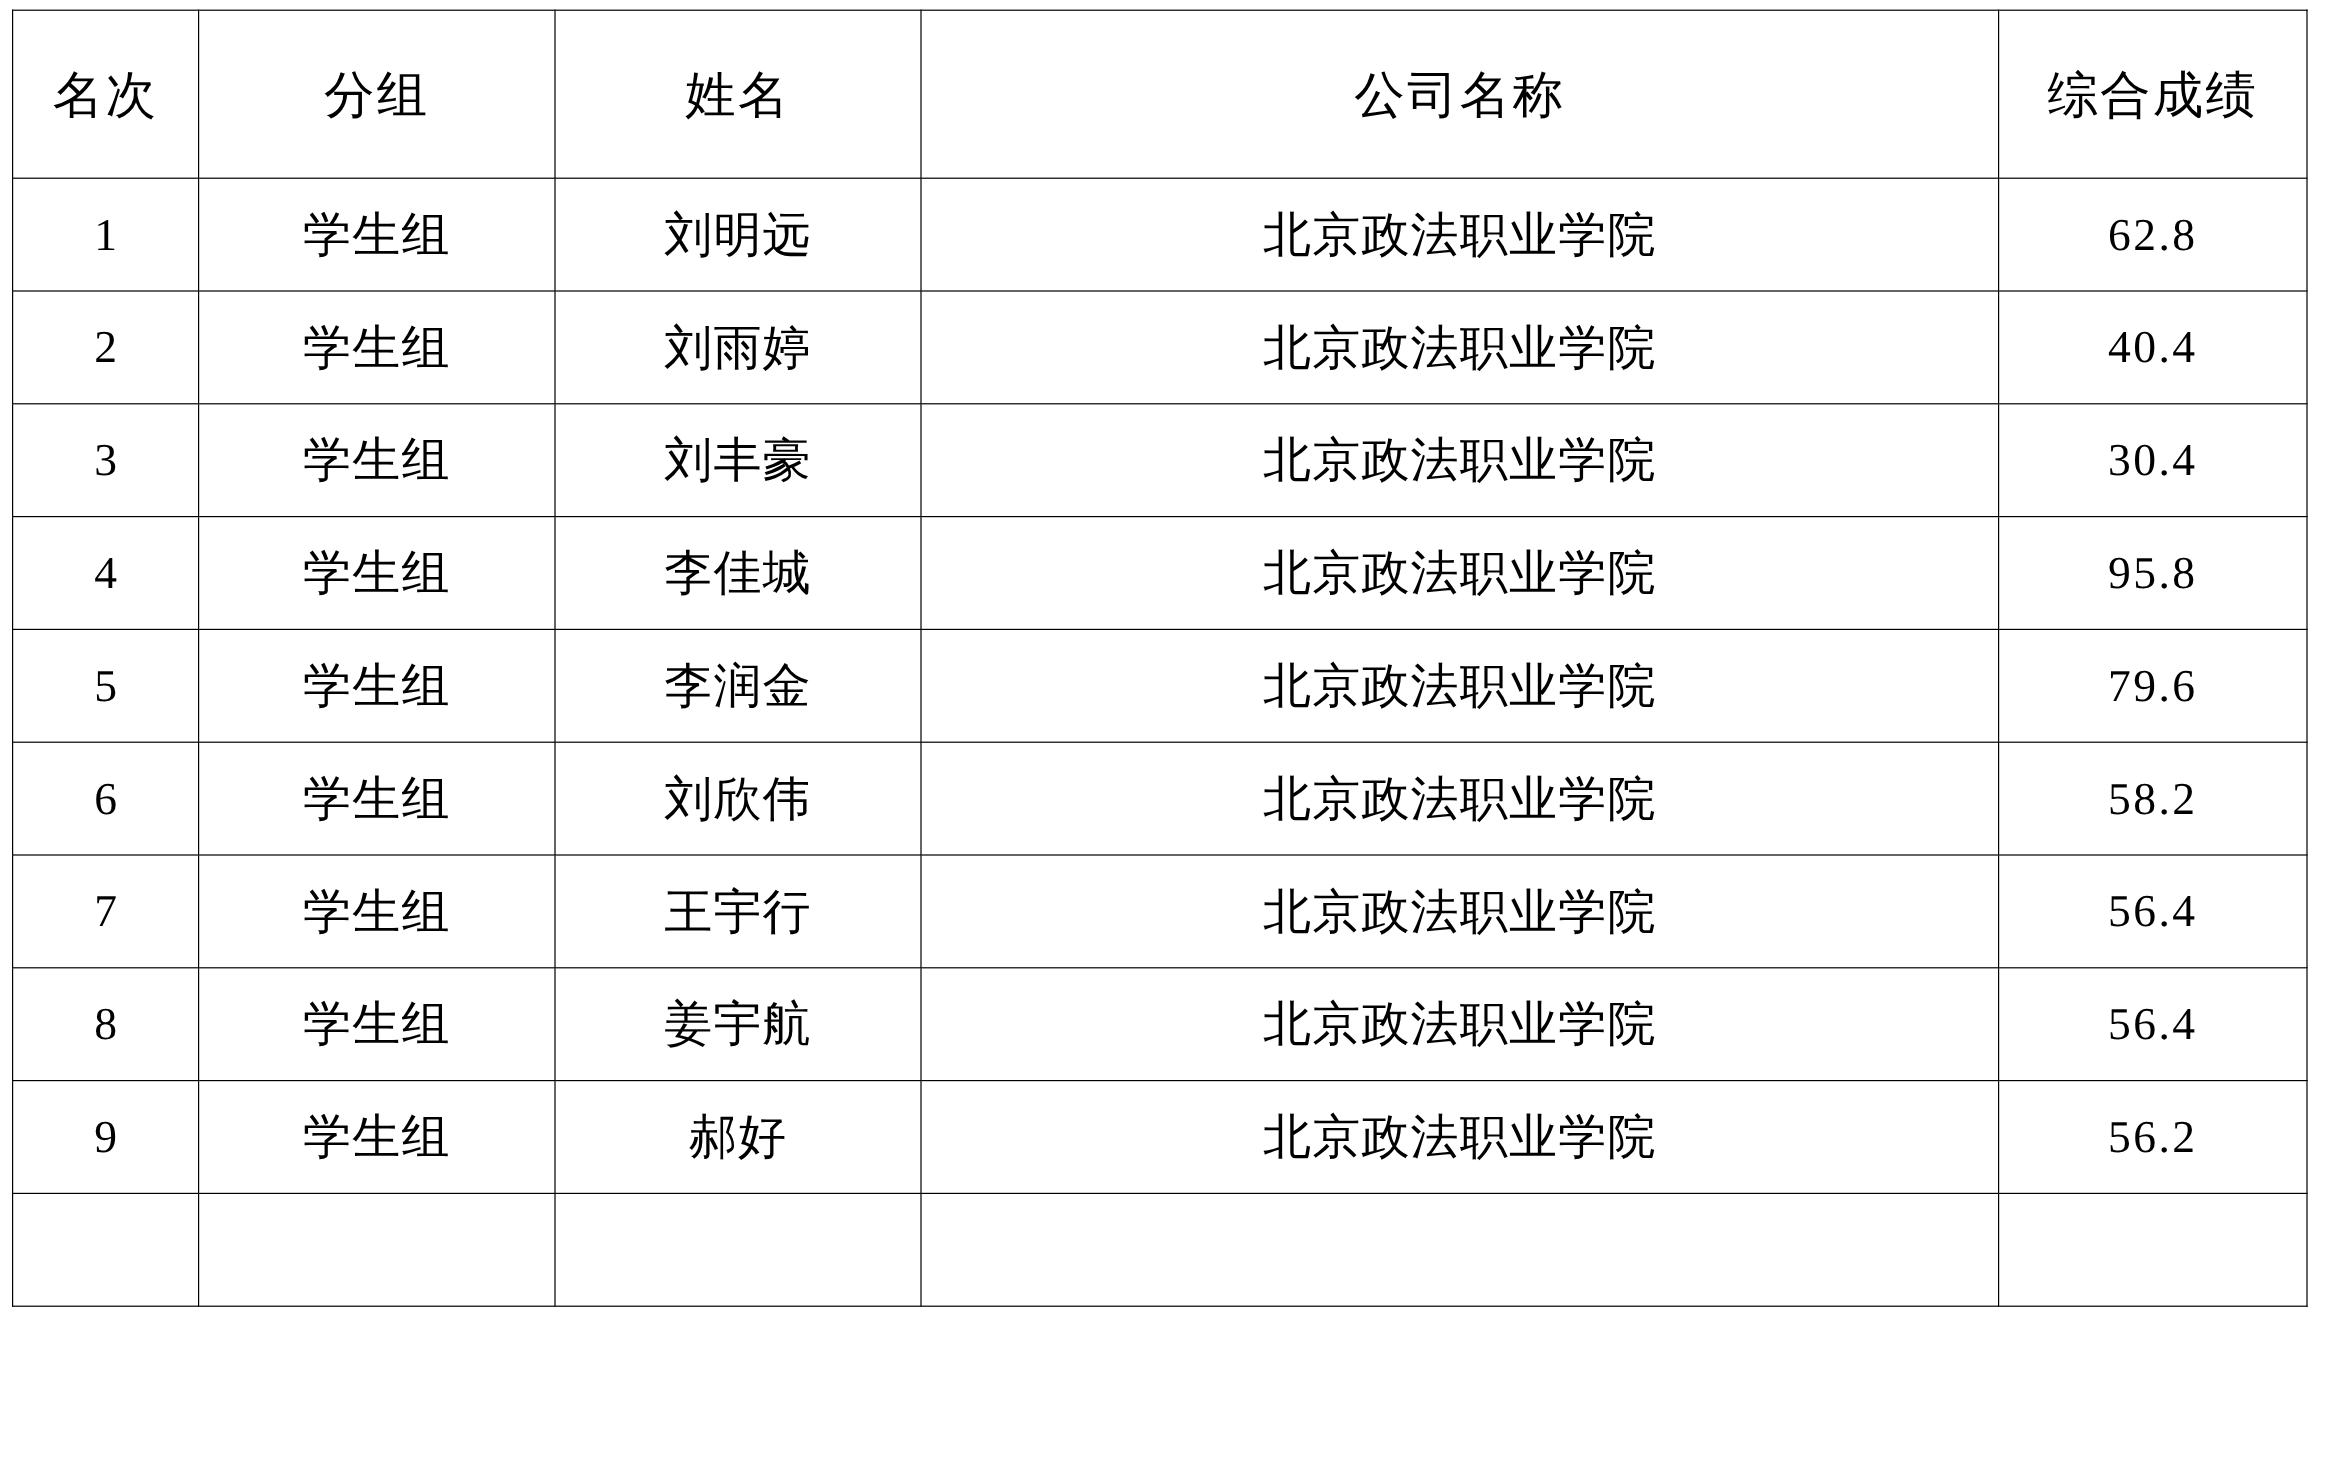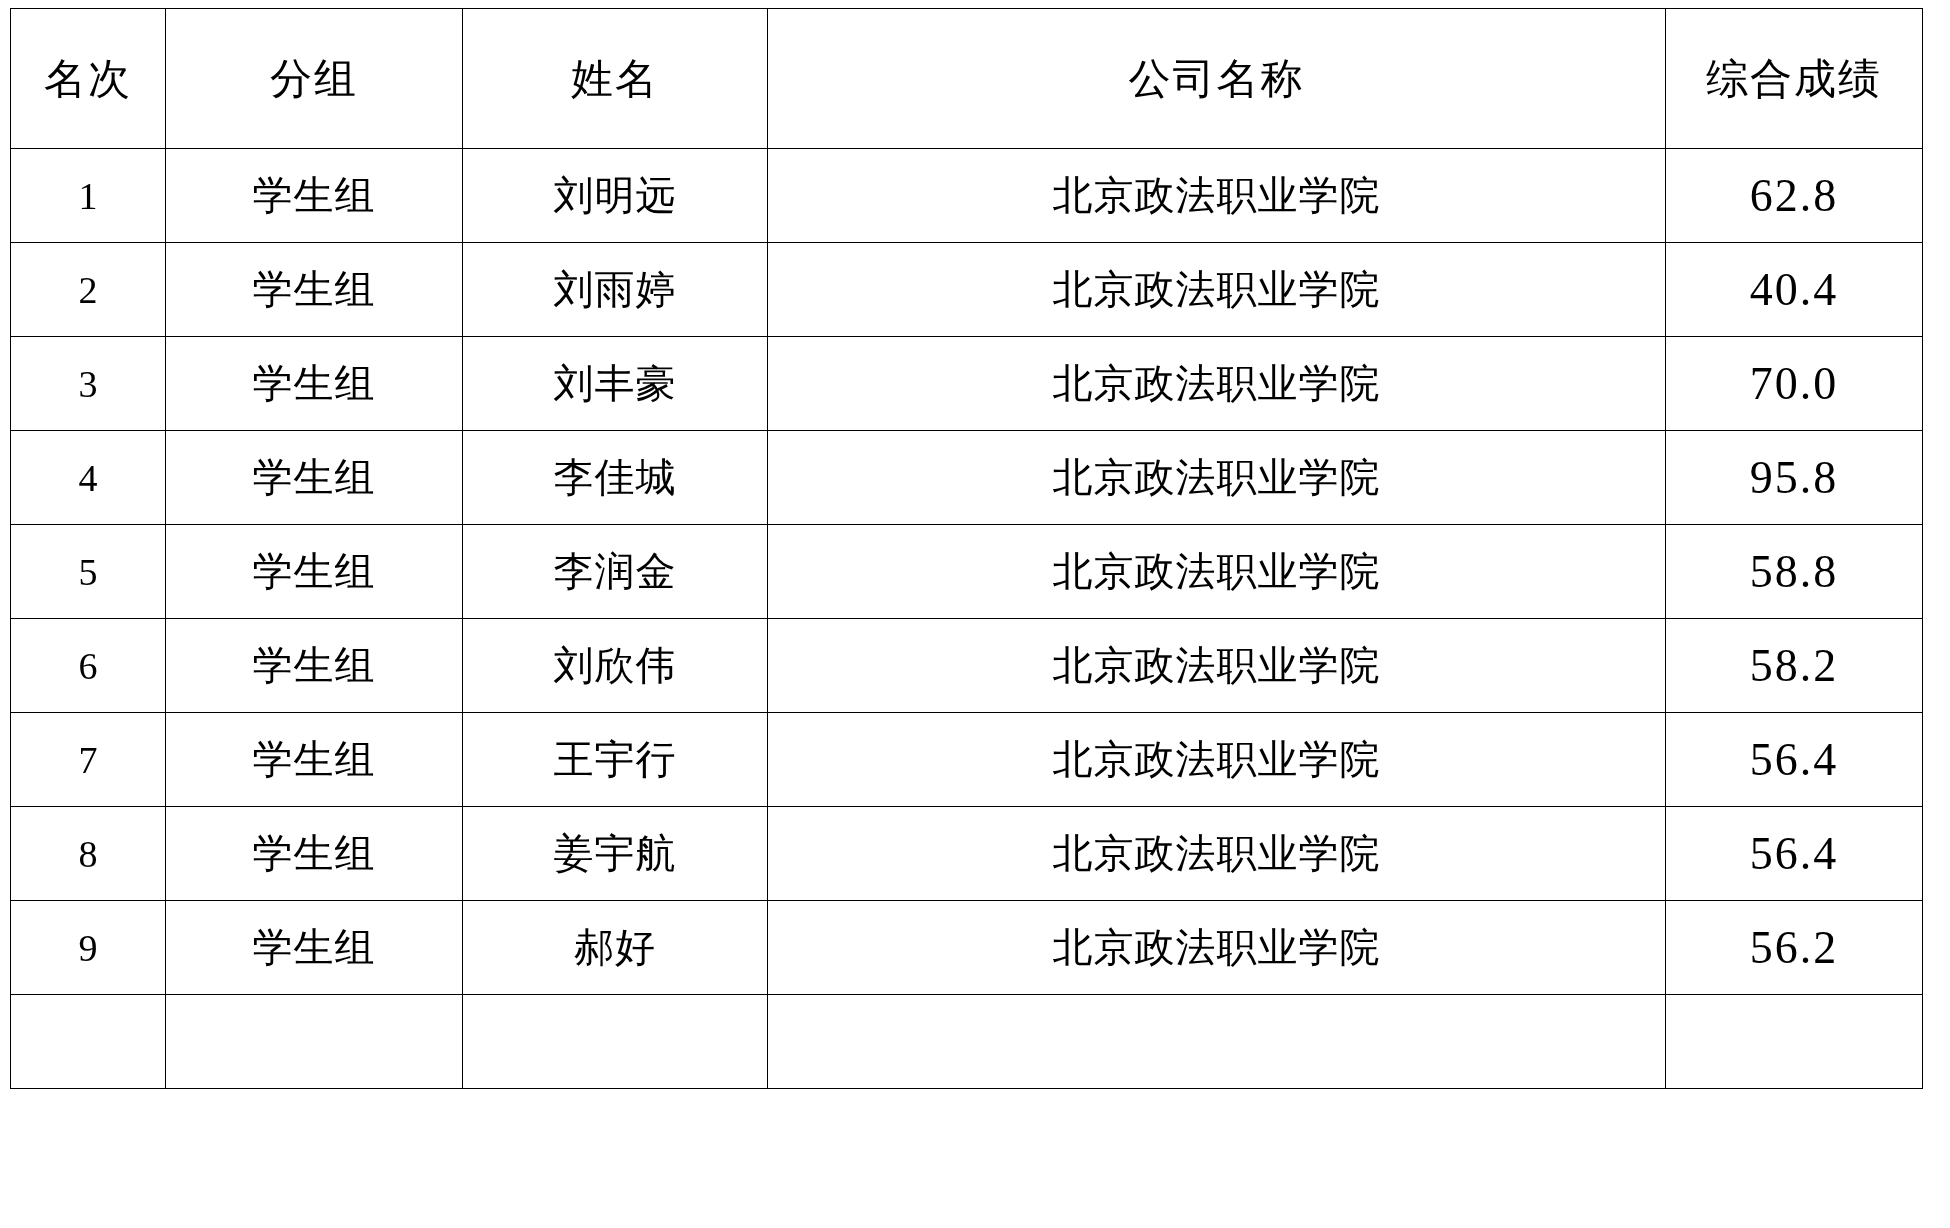--- a/index.html
+++ b/index.html
@@ -56,21 +56,21 @@
     font-family: "Liberation Serif", "DejaVu Serif", serif;
   }
   .cell-group,
   .cell-name,
   .cell-company {
     font-size: 40px;
     letter-spacing: 1px;
     margin-top: 20px;
   }
   .cell-score {
-    font-size: 46px;
+    font-size: 38px;
     letter-spacing: 2px;
     margin-top: 16px;
   }
 </style>
 </head>
 <body>
 
 <div class="sheet">
   <table class="score-table">
     <colgroup>
@@ -102,35 +102,35 @@
         <td class="cell-group">学生组</td>
         <td class="cell-name">刘雨婷</td>
         <td class="cell-company">北京政法职业学院</td>
         <td class="cell-score">40.4</td>
       </tr>
       <tr>
         <td class="cell-rank">3</td>
         <td class="cell-group">学生组</td>
         <td class="cell-name">刘丰豪</td>
         <td class="cell-company">北京政法职业学院</td>
-        <td class="cell-score">70.0</td>
+        <td class="cell-score">30.4</td>
       </tr>
       <tr>
         <td class="cell-rank">4</td>
         <td class="cell-group">学生组</td>
         <td class="cell-name">李佳城</td>
         <td class="cell-company">北京政法职业学院</td>
         <td class="cell-score">95.8</td>
       </tr>
       <tr>
         <td class="cell-rank">5</td>
         <td class="cell-group">学生组</td>
         <td class="cell-name">李润金</td>
         <td class="cell-company">北京政法职业学院</td>
-        <td class="cell-score">58.8</td>
+        <td class="cell-score">79.6</td>
       </tr>
       <tr>
         <td class="cell-rank">6</td>
         <td class="cell-group">学生组</td>
         <td class="cell-name">刘欣伟</td>
         <td class="cell-company">北京政法职业学院</td>
         <td class="cell-score">58.2</td>
       </tr>
       <tr>
         <td class="cell-rank">7</td>

